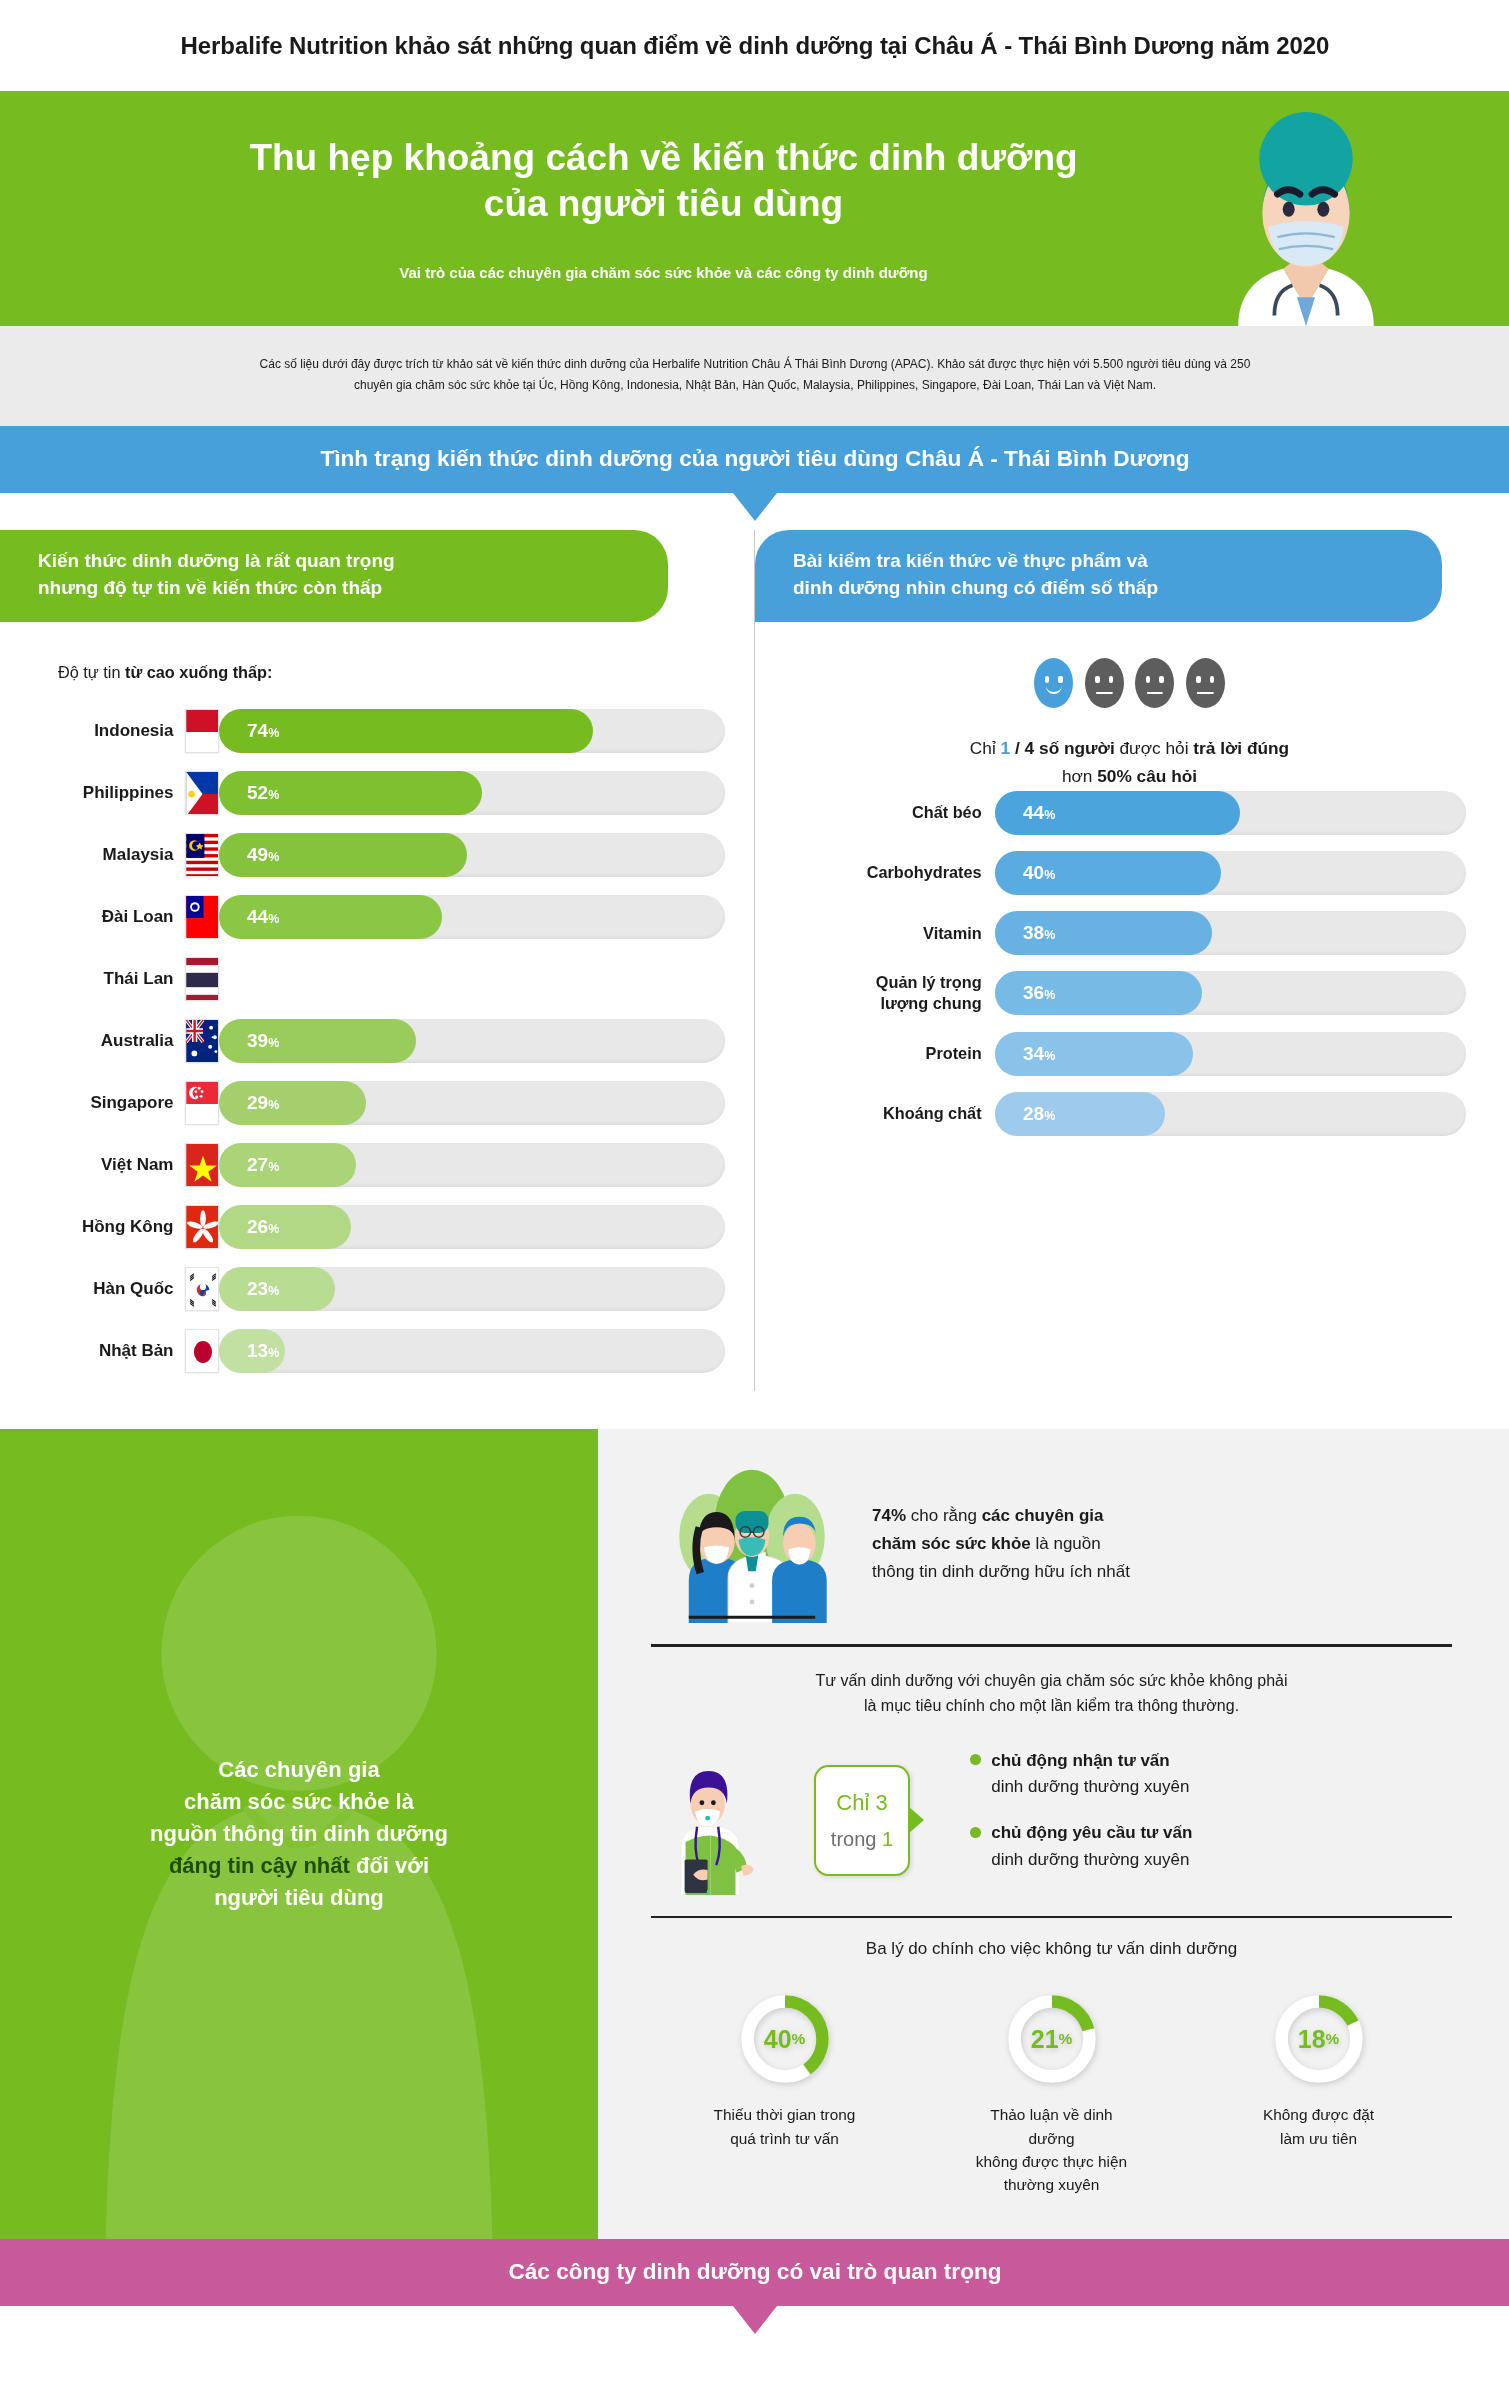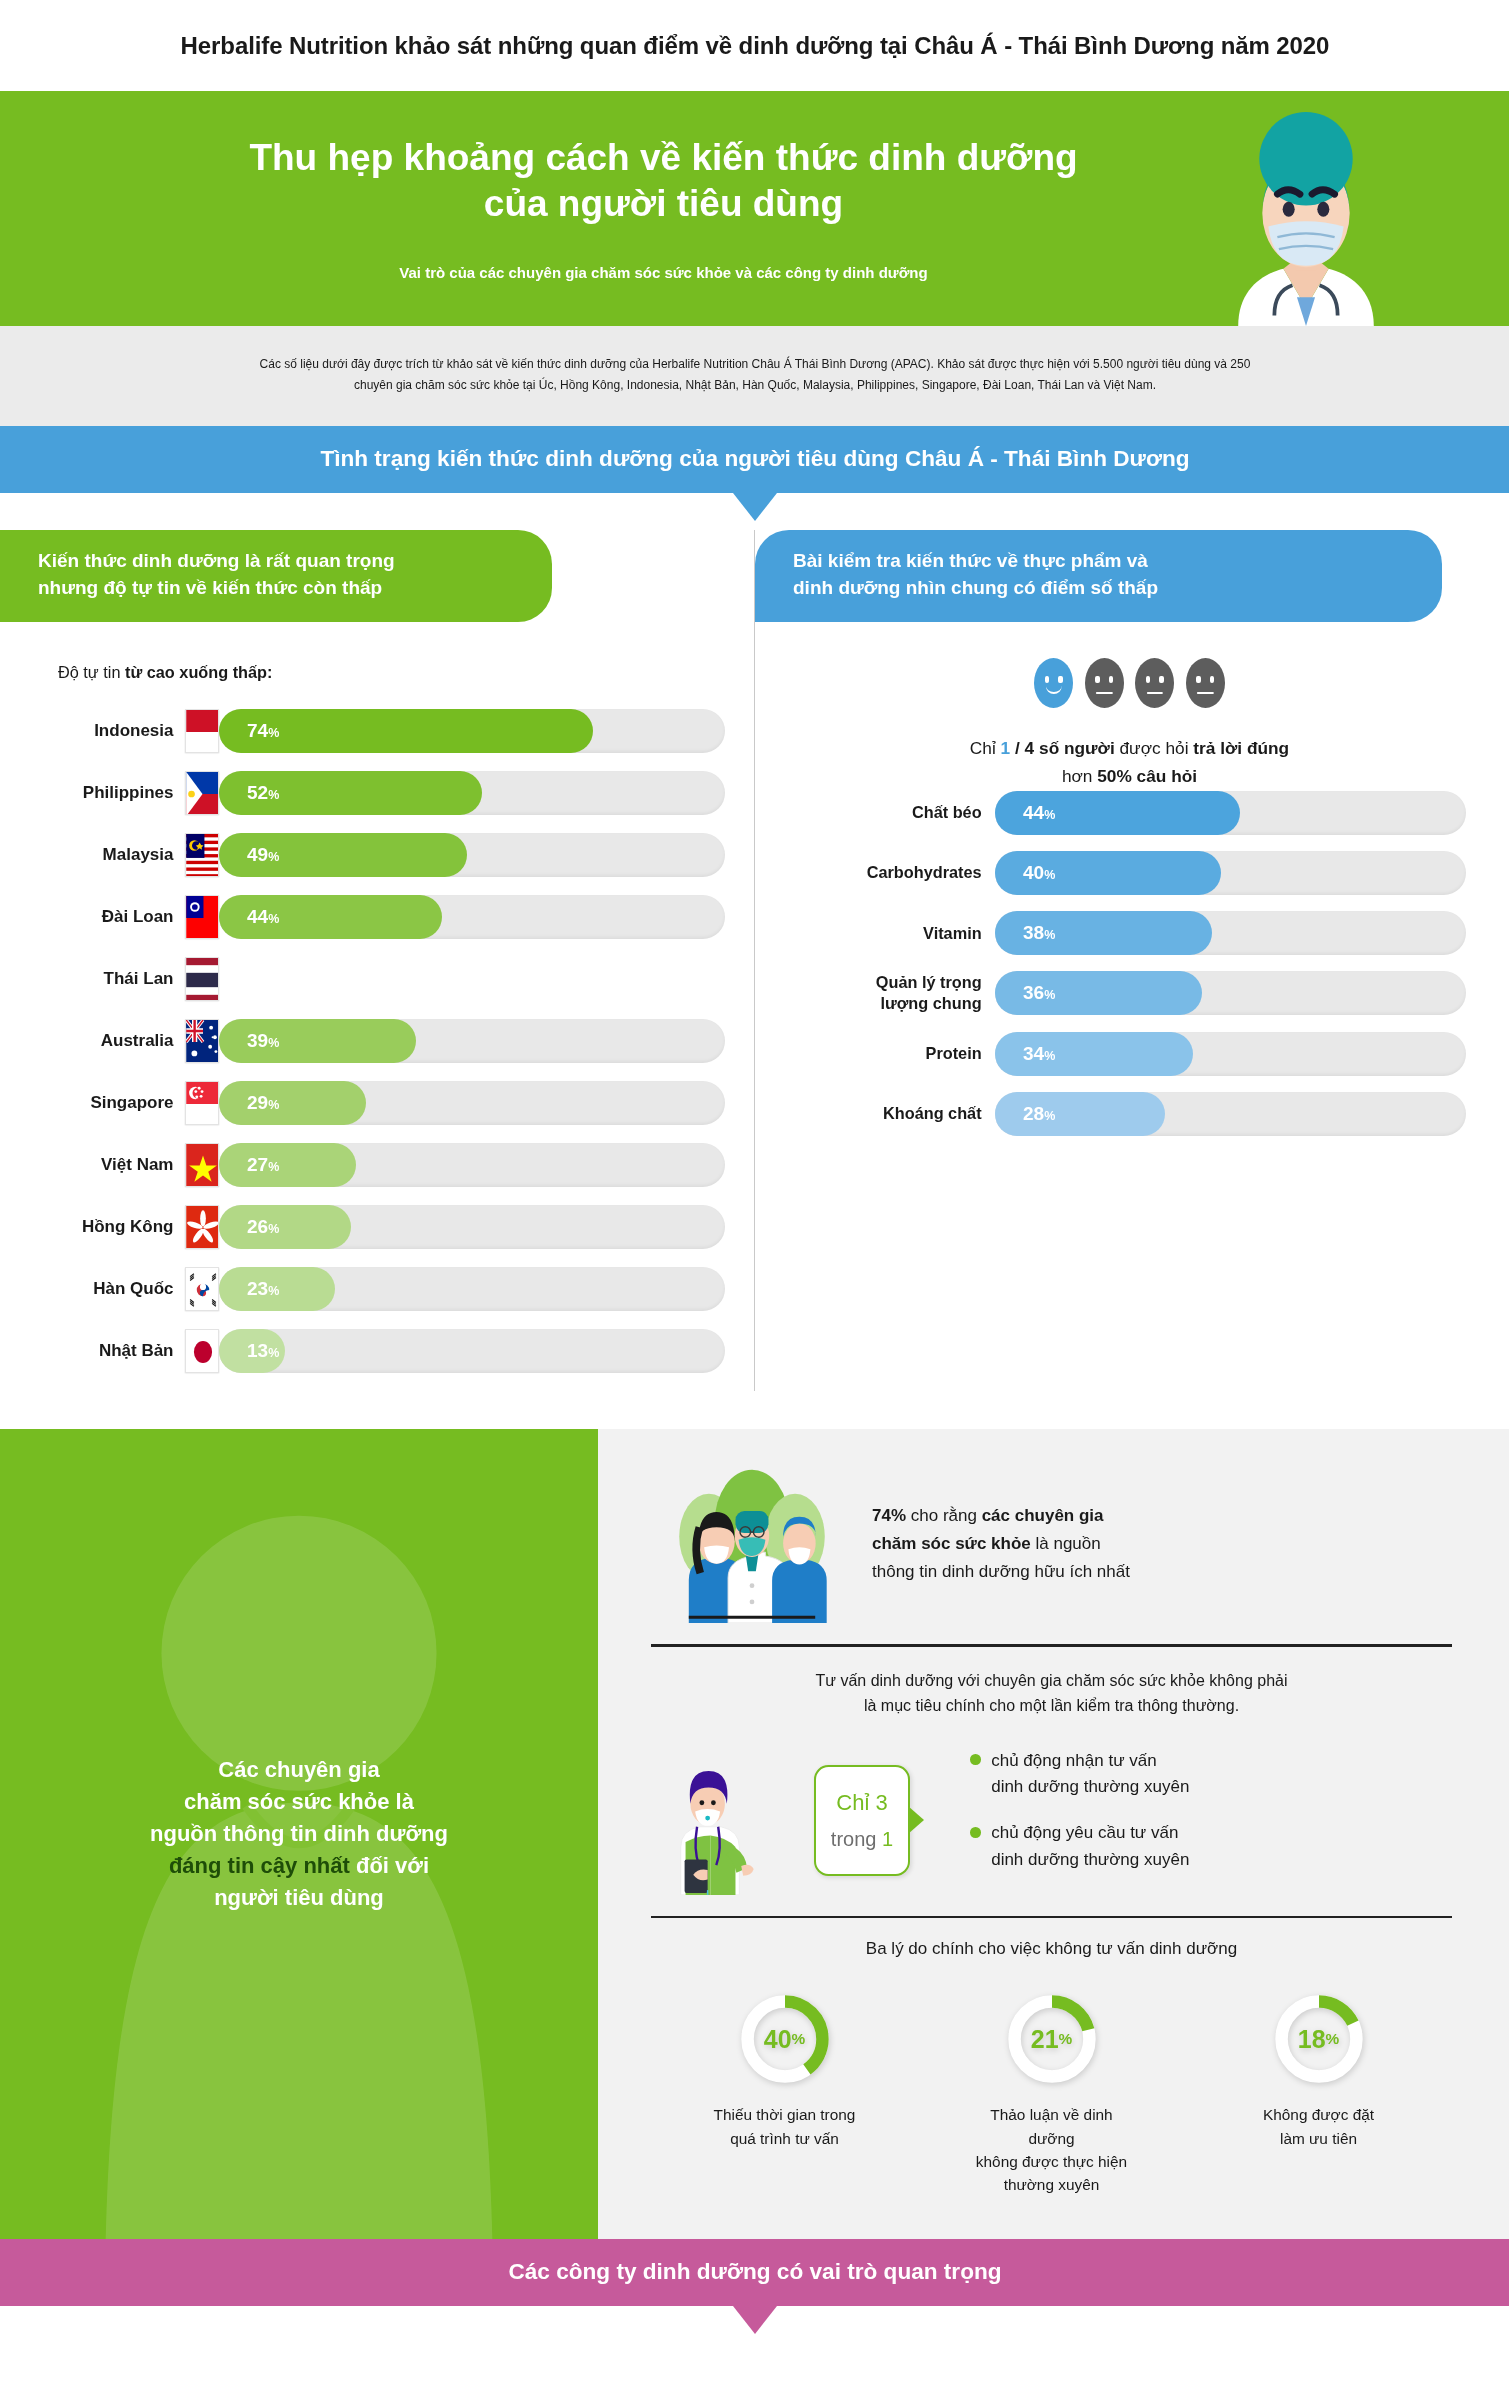--- a/index.html
+++ b/index.html
@@ -45,21 +45,21 @@
 
   
   .stats { display:flex; background:#fff; padding-top:37px; padding-bottom:38px; }
   .col-left { width:754px; padding:0 29px 0 36px; }
   .col-right { width:755px; padding:0 43px 0 38px; border-left:1.4px solid #c9c9c9; }
 
   .pill {
     border-radius:0 34px 34px 0; padding:18px 34px 21px 38px;
     display:inline-block; min-height:72px;
   }
-  .pill.green { background:#76bc21; margin-left:-36px; width:552px; }
+  .pill.green { background:#76bc21; margin-left:-36px; width:668px; }
   .pill.blue  { background:#48a0da; margin-left:-38px; width:687px; border-radius:34px 34px 34px 0;}
   .pill span { color:#fff; font-size:19px; font-weight:bold; line-height:1.4; display:block; }
 
   .lead { font-size:16.3px; margin:41px 0 27px 22px; }
   .lead b { font-weight:bold; }
 
   
   .rows { margin-top:4.8px; }
   .row { display:flex; align-items:center; margin-bottom:18px; }
   .row-label { width:149px; text-align:right; padding-right:11.5px; font-size:17px; font-weight:bold; }
@@ -122,21 +122,21 @@
   }
   .chip .c1 { font-size:22px; color:#76bc21; font-weight:400; }
   .chip .c2 { font-size:20px; color:#6e6e6e; margin-top:12.5px; }
   .chip .c2 em { font-style:normal; color:#76bc21; }
   .chip:after { content:""; position:absolute; right:-16.3px; top:50%; transform:translateY(-50%);
     width:0;height:0;border-top:14.4px solid transparent;border-bottom:14.4px solid transparent;border-left:16.3px solid #76bc21;}
   .bullets { margin-left:41px; }
   .bullet { display:flex; gap:10.6px; margin-bottom:20px; }
   .dot { width:10.6px; height:10.6px; border-radius:50%; background:#76bc21; margin-top:6.7px; flex:0 0 10.6px; }
   .bullet .bt { font-size:17px; line-height:1.55; }
-  .bullet .bt b { font-weight:normal; display:block; }
+  .bullet .bt b { font-weight:bold; display:block; }
 
   .reasons-title { text-align:center; font-size:17px; margin:4.8px 0 32px; }
   .donuts { display:flex; justify-content:space-around; }
   .donut-wrap { width:158px; text-align:center; }
   .donut { width:96px; height:96px; margin:0 auto 16.3px; position:relative;
            filter:drop-shadow(1.4px 2.4px 3.4px rgba(0,0,0,.16)); }
   .donut .val { position:absolute; inset:0; display:flex; align-items:center; justify-content:center;
                 font-size:25px; font-weight:bold; color:#76bc21; }
   .donut .val i { font-size:15.4px; font-style:normal; }
   .donut-cap { font-size:15.4px; line-height:1.5; }

